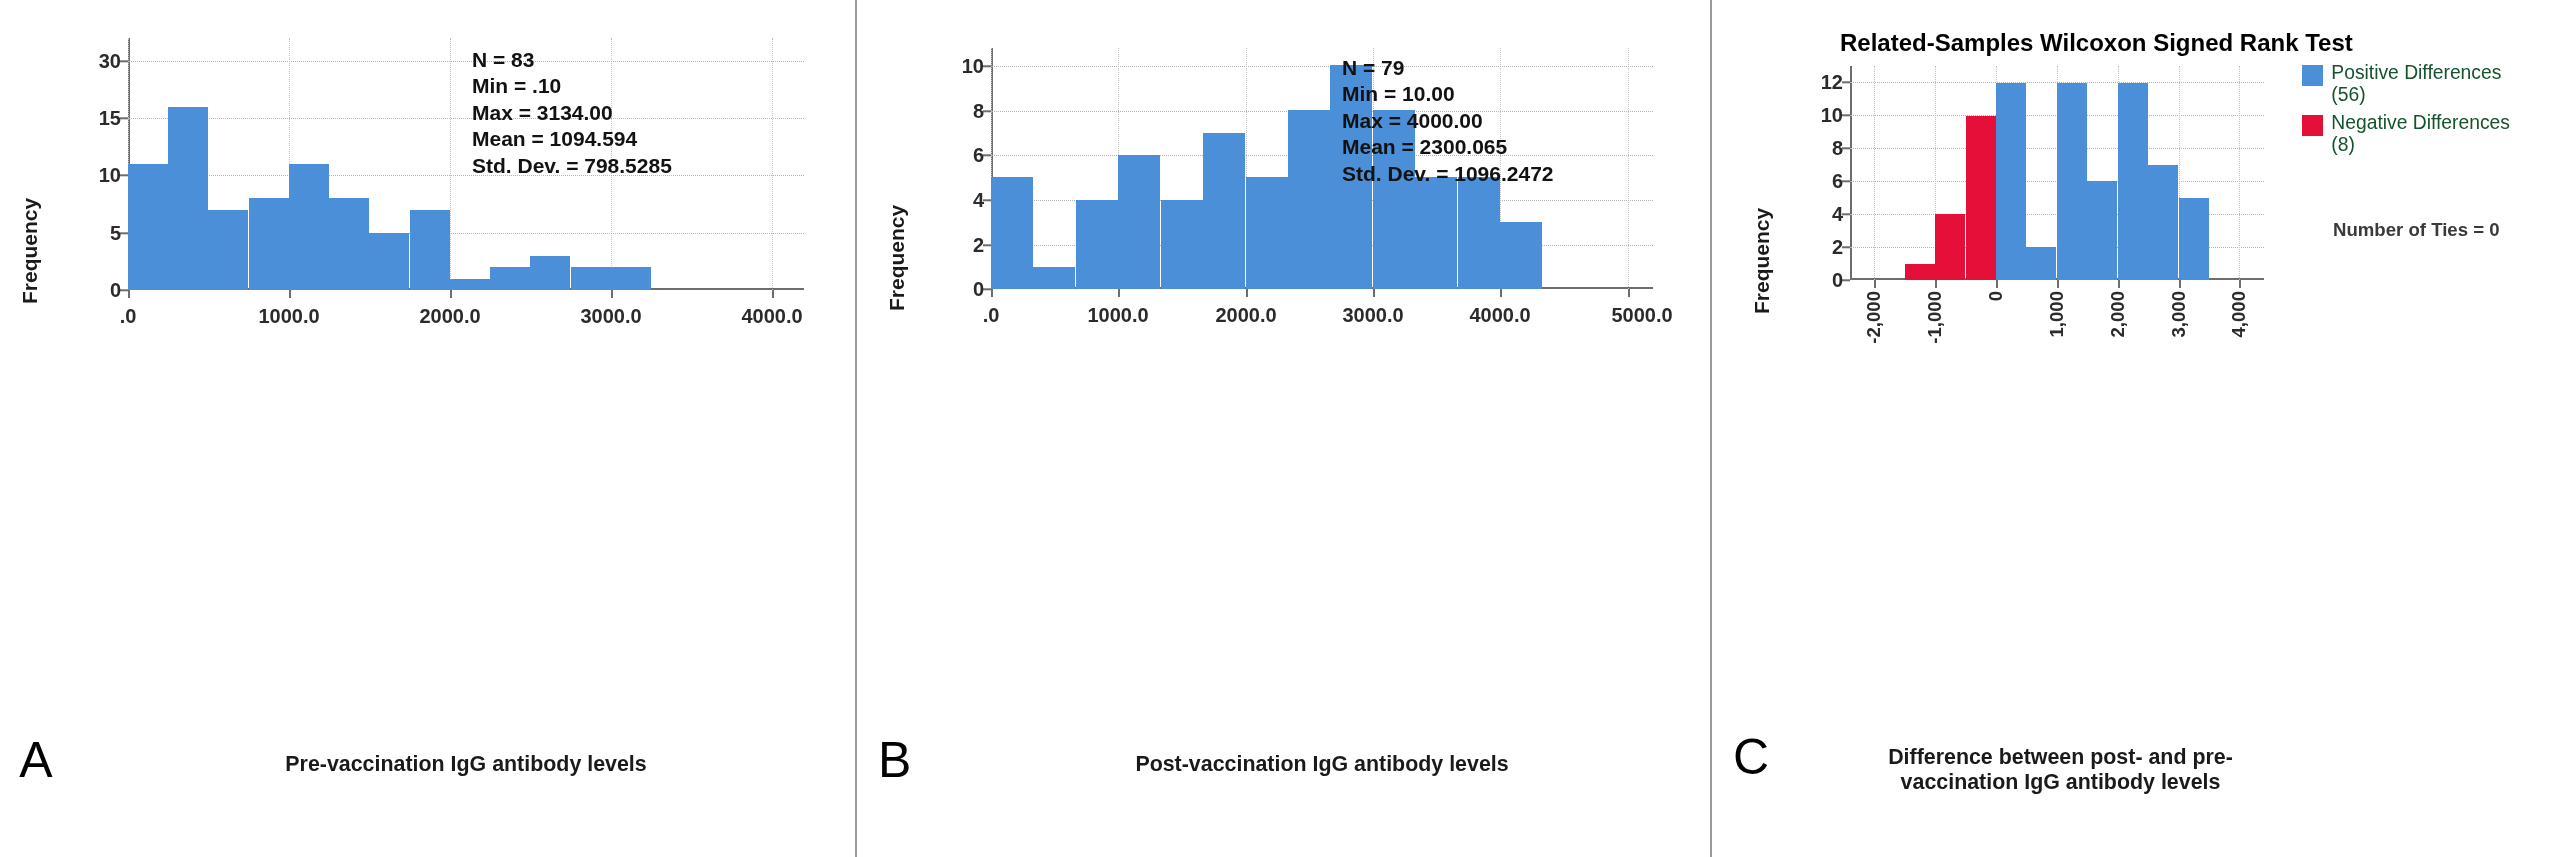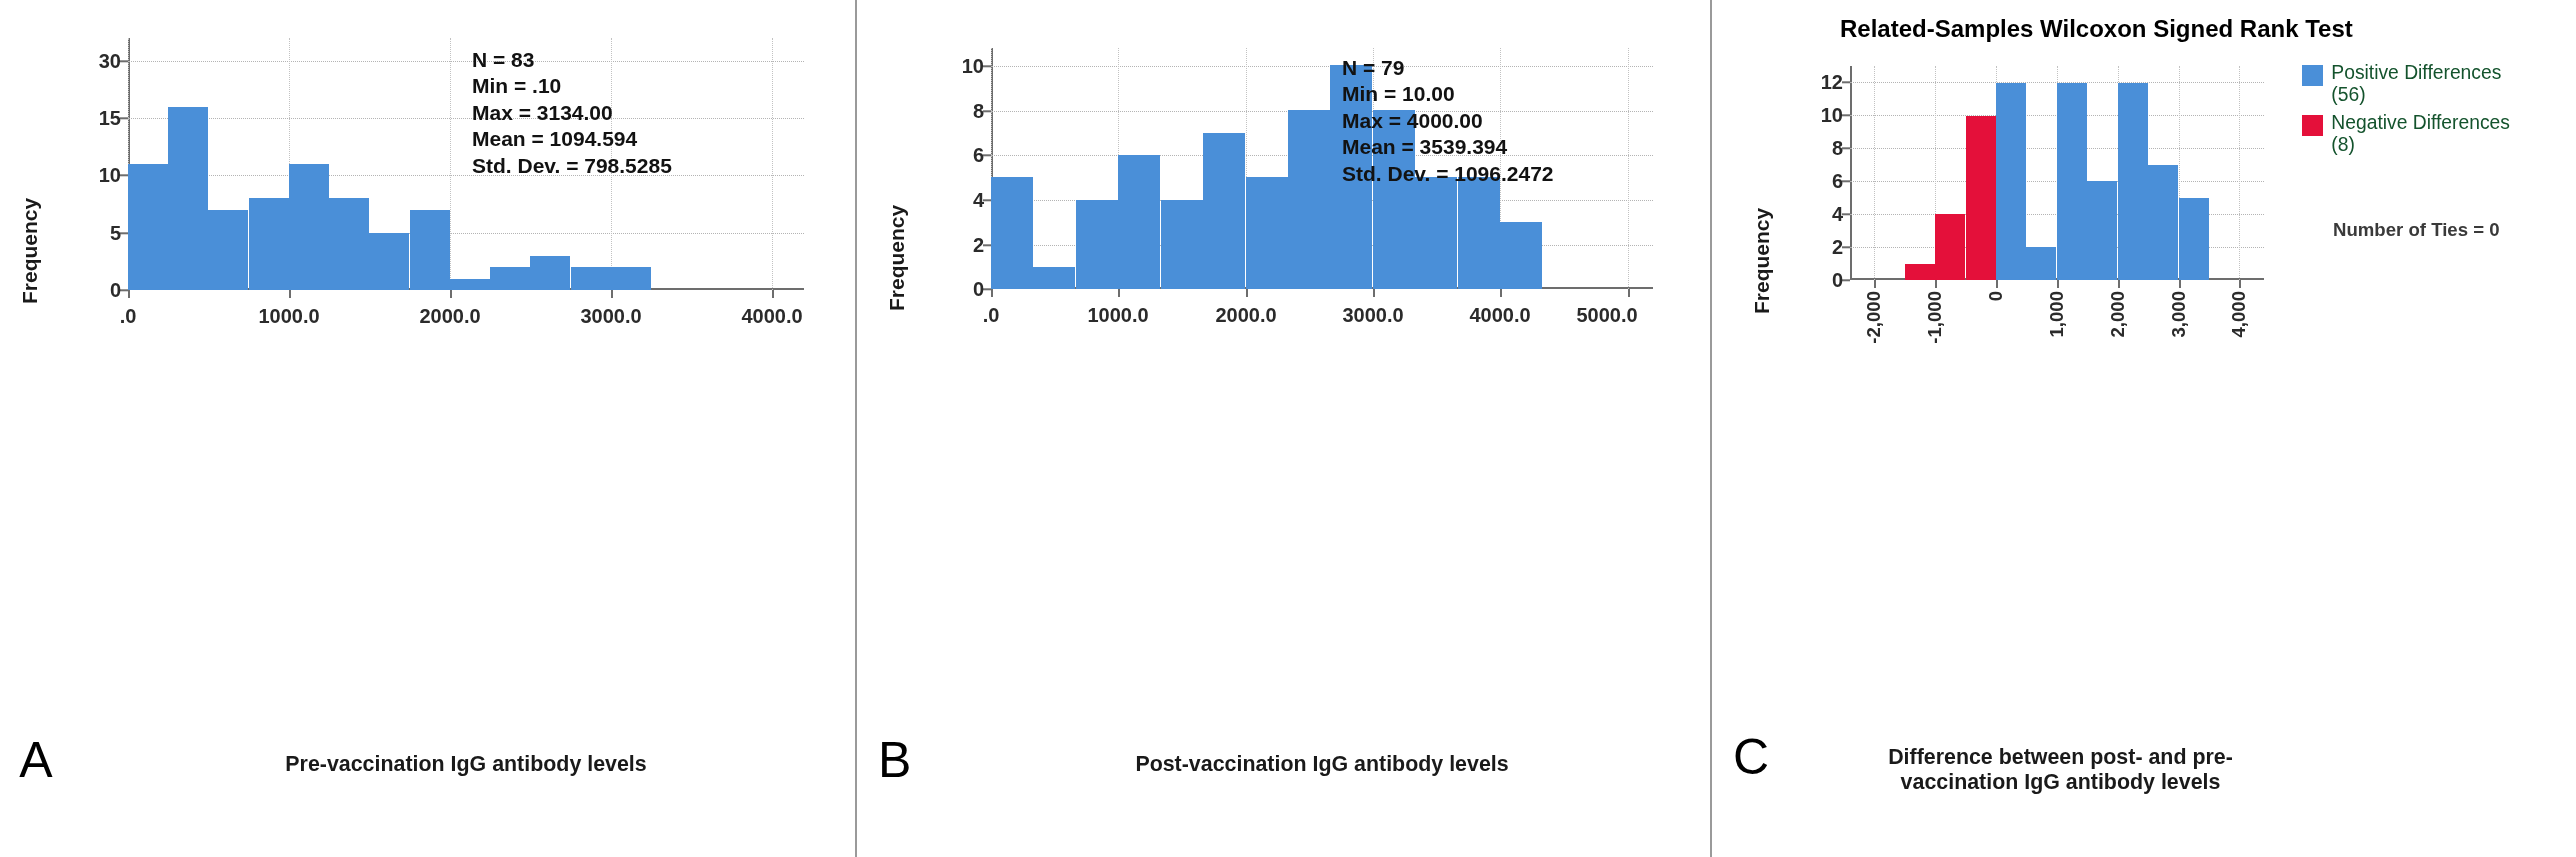--- a/index.html
+++ b/index.html
@@ -285,52 +285,52 @@
           <div class="xtick-mark" style="left: 255px;"></div>
           <div class="xtick-label" style="left: 255px;">2000.0</div>
           <div class="gridline-v" style="left: 382px;"></div>
           <div class="xtick-mark" style="left: 382px;"></div>
           <div class="xtick-label" style="left: 382px;">3000.0</div>
           <div class="gridline-v" style="left: 509px;"></div>
           <div class="xtick-mark" style="left: 509px;"></div>
           <div class="xtick-label" style="left: 509px;">4000.0</div>
           <div class="gridline-v" style="left: 637px;"></div>
           <div class="xtick-mark" style="left: 637px;"></div>
-          <div class="xtick-label" style="left: 616px;">5000.0</div>
+          <div class="xtick-label" style="left: 651px;">5000.0</div>
           <div class="bar" style="left: 0px; width: 42px; height: 112px; background: rgb(74, 143, 216);"></div>
           <div class="bar" style="left: 42px; width: 42px; height: 22.4px; background: rgb(74, 143, 216);"></div>
           <div class="bar" style="left: 85px; width: 42px; height: 89px; background: rgb(74, 143, 216);"></div>
           <div class="bar" style="left: 127px; width: 42px; height: 134px; background: rgb(74, 143, 216);"></div>
           <div class="bar" style="left: 170px; width: 42px; height: 89px; background: rgb(74, 143, 216);"></div>
           <div class="bar" style="left: 212px; width: 42px; height: 156px; background: rgb(74, 143, 216);"></div>
           <div class="bar" style="left: 255px; width: 42px; height: 112px; background: rgb(74, 143, 216);"></div>
           <div class="bar" style="left: 297px; width: 42px; height: 179px; background: rgb(74, 143, 216);"></div>
           <div class="bar" style="left: 339px; width: 42px; height: 224px; background: rgb(74, 143, 216);"></div>
           <div class="bar" style="left: 382px; width: 42px; height: 179px; background: rgb(74, 143, 216);"></div>
           <div class="bar" style="left: 424px; width: 42px; height: 112px; background: rgb(74, 143, 216);"></div>
           <div class="bar" style="left: 467px; width: 42px; height: 112px; background: rgb(74, 143, 216);"></div>
           <div class="bar" style="left: 509px; width: 42px; height: 67px; background: rgb(74, 143, 216);"></div>
         </div>
     </div>
 
     <div class="stats-box" style="left:485px;top:55px;">
       <div>N = 79</div>
       <div>Min = 10.00</div>
       <div>Max = 4000.00</div>
-      <div>Mean = 3539.394</div>
+      <div>Mean = 2300.065</div>
       <div>Std. Dev. = 1096.2472</div>
     </div>
 
     <div class="axis-title-x" style="left:134px;top:752px;width:662px;">Post-vaccination IgG antibody levels</div>
 
     <div class="panel-letter" style="left:21px;top:731px;">B</div>
   </div>
 
   <div class="panel panel-c">
-    <div class="chart-title" style="left:128px;top:15px;">Related-Samples Wilcoxon Signed Rank Test</div>
+    <div class="chart-title" style="left:128px;top:29px;">Related-Samples Wilcoxon Signed Rank Test</div>
 
     <div class="axis-title-y" style="left:38px;top:148px;height:166px;">Frequency</div>
 
     <div class="plot-area" id="plot-c" style="left:138px;top:66px;width:414px;height:214px;">
       <div class="plot-inner" id="inner-c">
           <div class="axis-y-line"></div>
           <div class="axis-x-line"></div>
           <div class="ytick-mark" style="top: 214px;"></div>
           <div class="ytick-label" style="top: 214px;">0</div>
           <div class="gridline-h" style="top: 181px;"></div>

